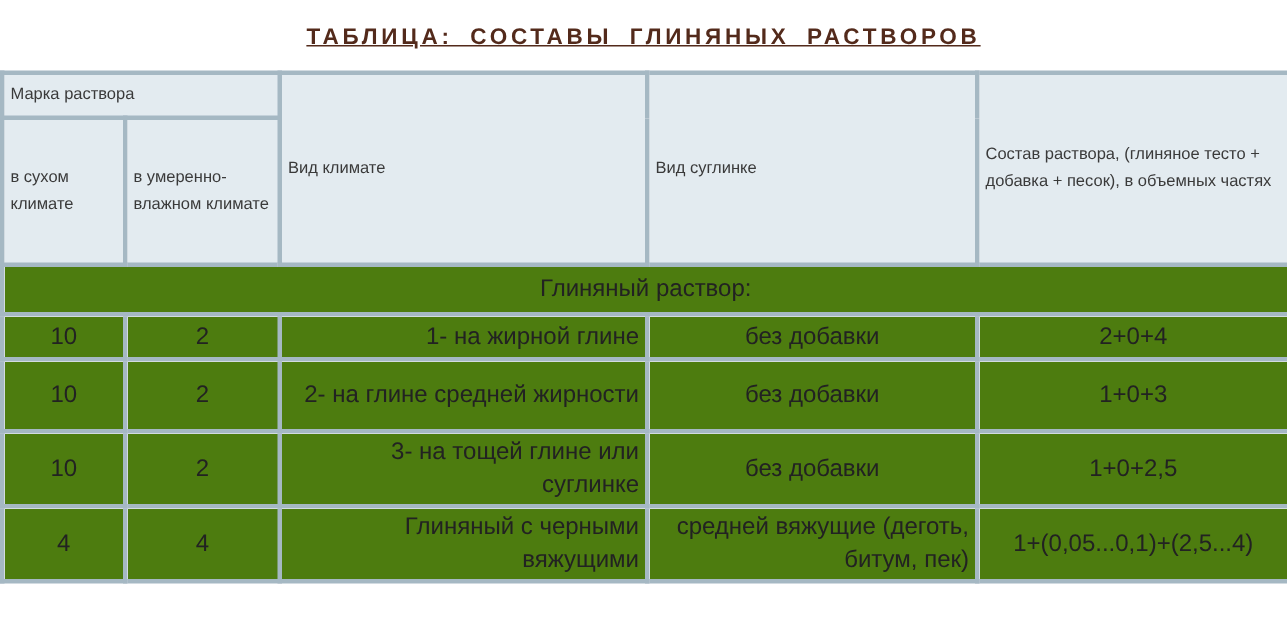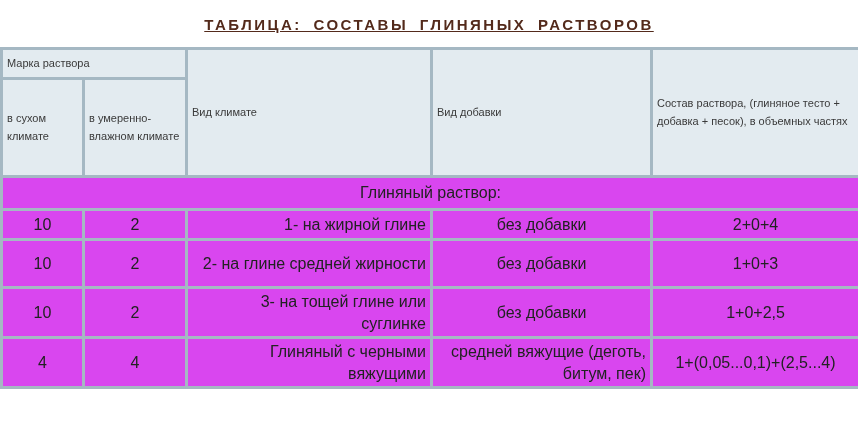--- a/index.html
+++ b/index.html
@@ -42,21 +42,21 @@
   }
   .mortar-table thead th{
     background:var(--header-bg);
     font-weight:normal;
     font-size:11px;
     color:var(--header-text);
     text-align:left;
     line-height:1.55;
   }
   .mortar-table tbody td{
-    background:#d946ef;
+    background:#4d7c0f;
     font-size:16px;
     color:var(--body-text);
     line-height:1.35;
   }
   .row-group{height:30px}
   .row-sub{height:98px}
   .row-section td{
     text-align:center;
     font-size:17px;
     height:26px;
@@ -81,21 +81,21 @@
     <col class="c1">
       <col class="c2">
       <col class="c3">
       <col class="c4">
       <col class="c5">
   </colgroup>
   <thead>
     <tr class="row-group">
       <th colspan="2">Марка раствора</th>
       <th rowspan="2">Вид климате</th>
-      <th rowspan="2">Вид добавки</th>
+      <th rowspan="2">Вид суглинке</th>
       <th rowspan="2">Состав раствора, (глиняное тесто + добавка + песок), в объемных частях</th>
     </tr>
     <tr class="row-sub">
       <th>в сухом климате</th>
       <th>в умеренно-влажном климате</th>
     </tr>
   </thead>
   <tbody>
     <tr class="row-section">
       <td colspan="5">Глиняный раствор:</td>

